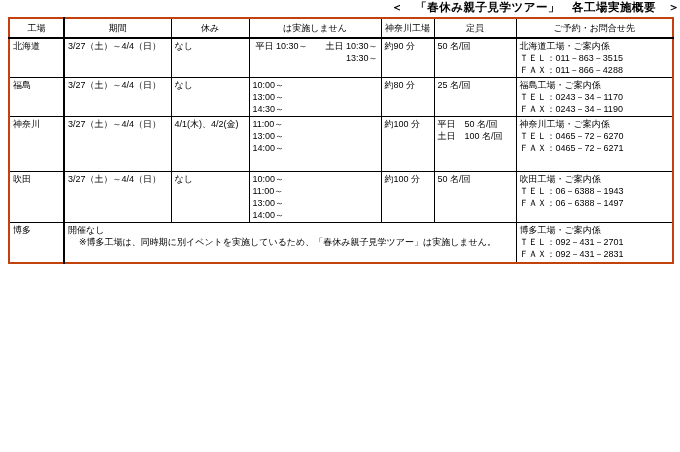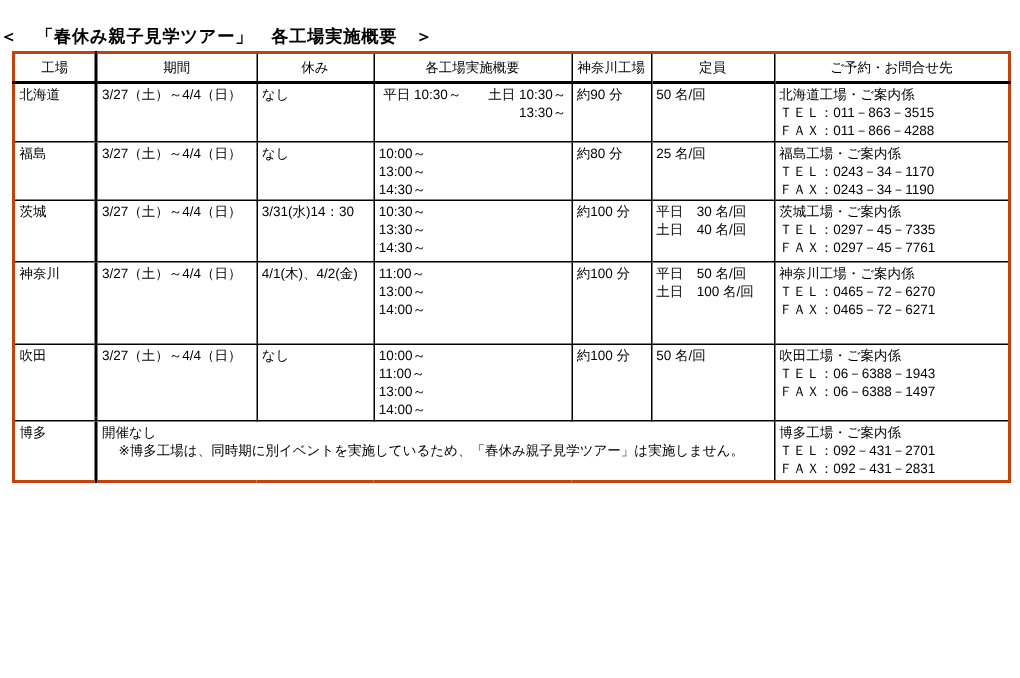--- a/index.html
+++ b/index.html
@@ -4,24 +4,24 @@
 <style>
   * { box-sizing: border-box; }
   html, body { margin: 0; padding: 0; }
   body {
     width: 680px; height: 452px;
     background: #fff; color: #000;
     font-family: "Liberation Sans", "DejaVu Sans", sans-serif;
     overflow: hidden;
   }
   .title {
-    text-align: left;
+    text-align: right;
     font-size: 11.5px;
     font-weight: bold;
-    padding-top: 17px;
+    padding-top: 0;
     letter-spacing: 0.5px;
   }
   table.main {
     border-collapse: collapse;
     table-layout: fixed;
     width: 664px;
     margin: 2px 0 0 8px;
     border: 2px solid #c2410c;
   }
   .main th, .main td {
@@ -70,21 +70,21 @@
     <col style="width:132px">
       <col style="width:53px">
       <col style="width:82px">
       <col style="width:157px">
   </colgroup>
   <tbody>
       <tr class="hr">
     <th>工場</th>
     <th>期間</th>
     <th>休み</th>
-    <th>各工場実施概要</th>
+    <th>は実施しません</th>
     <th>神奈川工場</th>
     <th>定員</th>
     <th>ご予約・お問合せ先</th>
   </tr>
 
   <tr class="r1">
     <td>北海道</td>
     <td>3/27（土）～4/4（日）</td>
     <td class="lines">なし</td>
     <td>
@@ -108,34 +108,20 @@
     <td class="lines">10:00～
 13:00～
 14:30～</td>
     <td>約80 分</td>
     <td class="lines">25 名/回</td>
     <td class="lines">福島工場・ご案内係
 ＴＥＬ：0243－34－1170
 ＦＡＸ：0243－34－1190</td>
   </tr>
 
-  <tr class="r3">
-    <td>茨城</td>
-    <td>3/27（土）～4/4（日）</td>
-    <td class="lines">3/31(水)14：30</td>
-    <td class="lines">10:30～
-13:30～
-14:30～</td>
-    <td>約100 分</td>
-    <td class="lines">平日　30 名/回
-土日　40 名/回</td>
-    <td class="lines">茨城工場・ご案内係
-ＴＥＬ：0297－45－7335
-ＦＡＸ：0297－45－7761</td>
-  </tr>
 
   <tr class="r4">
     <td>神奈川</td>
     <td>3/27（土）～4/4（日）</td>
     <td class="lines">4/1(木)、4/2(金)</td>
     <td class="lines">11:00～
 13:00～
 14:00～</td>
     <td>約100 分</td>
     <td class="lines">平日　50 名/回

